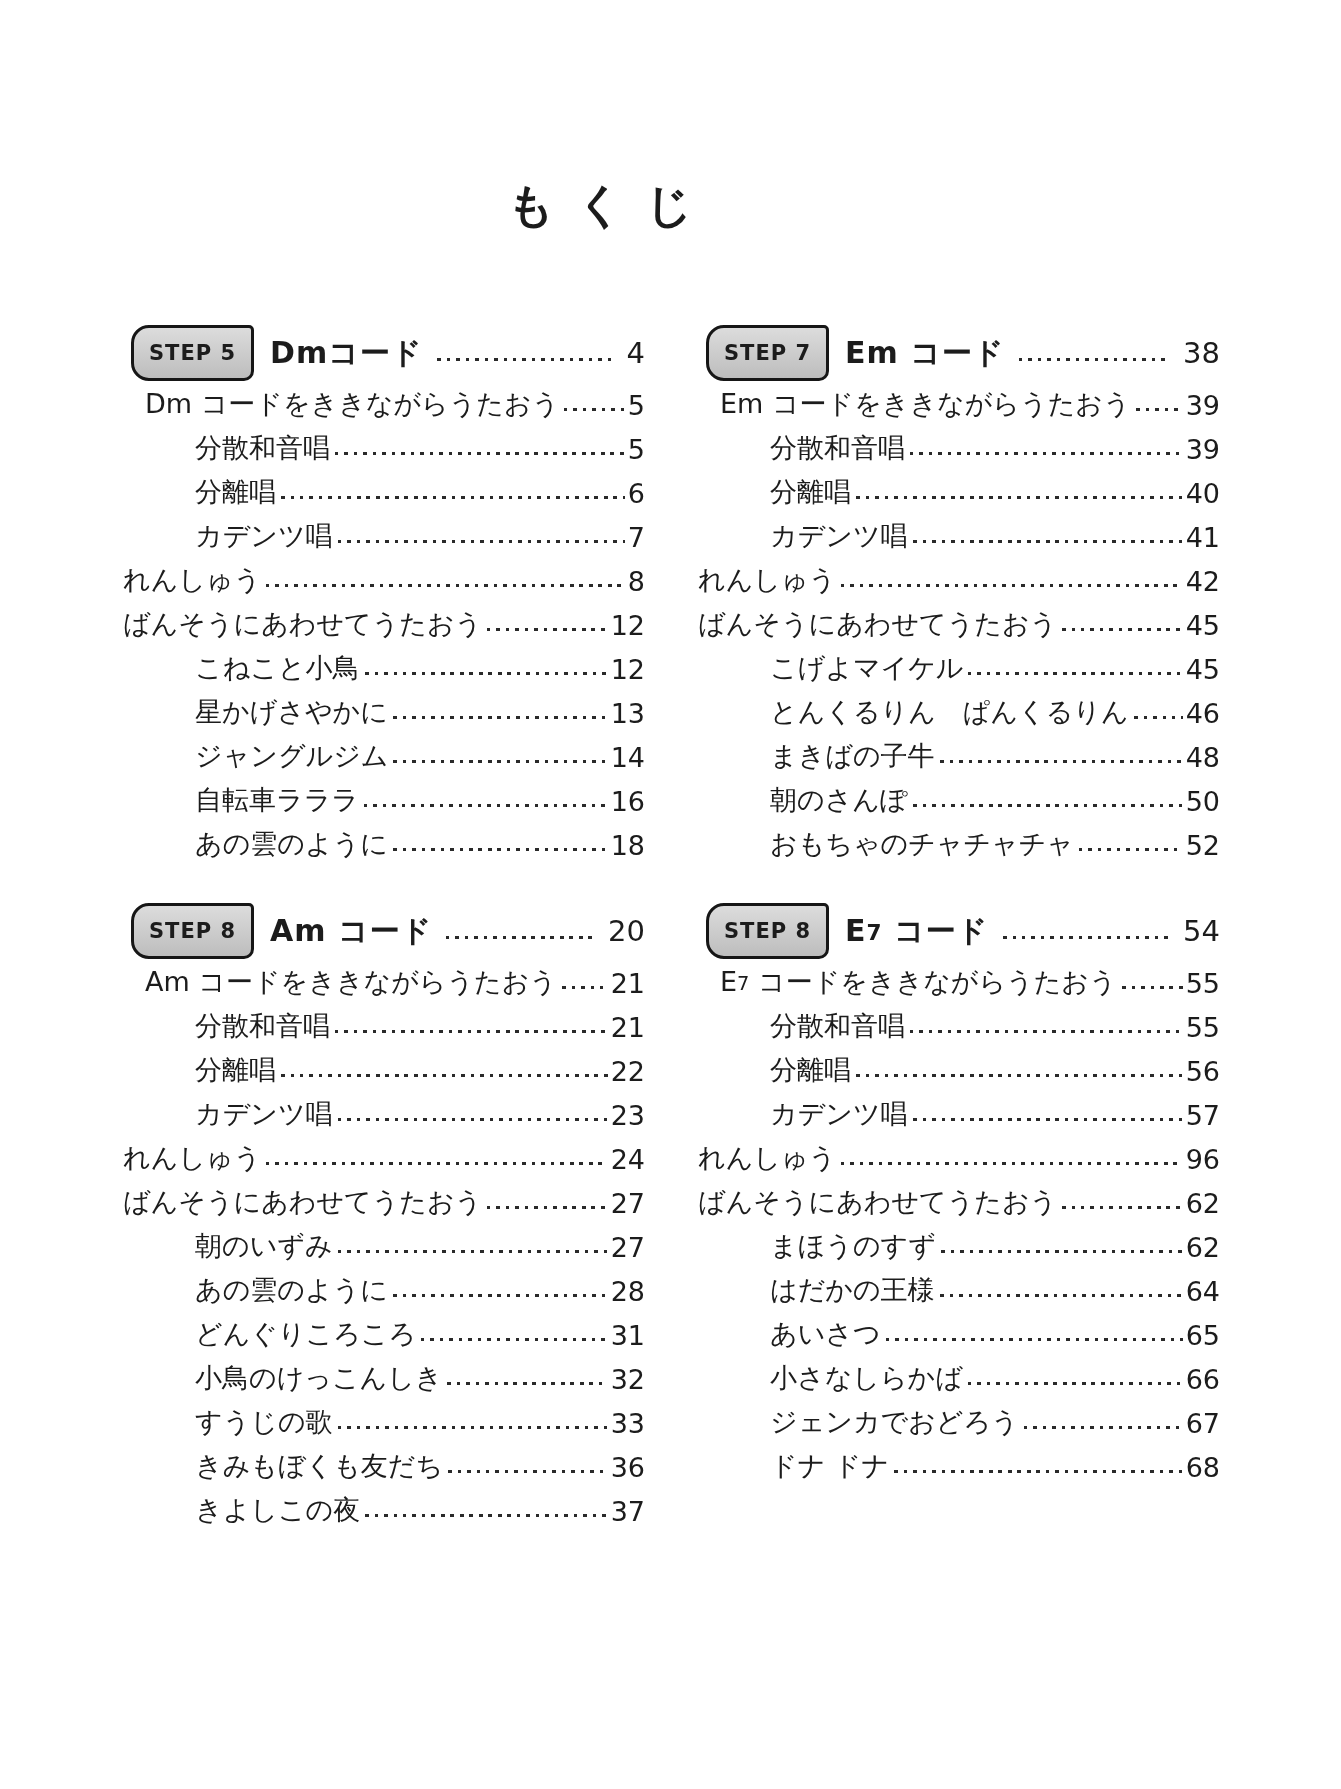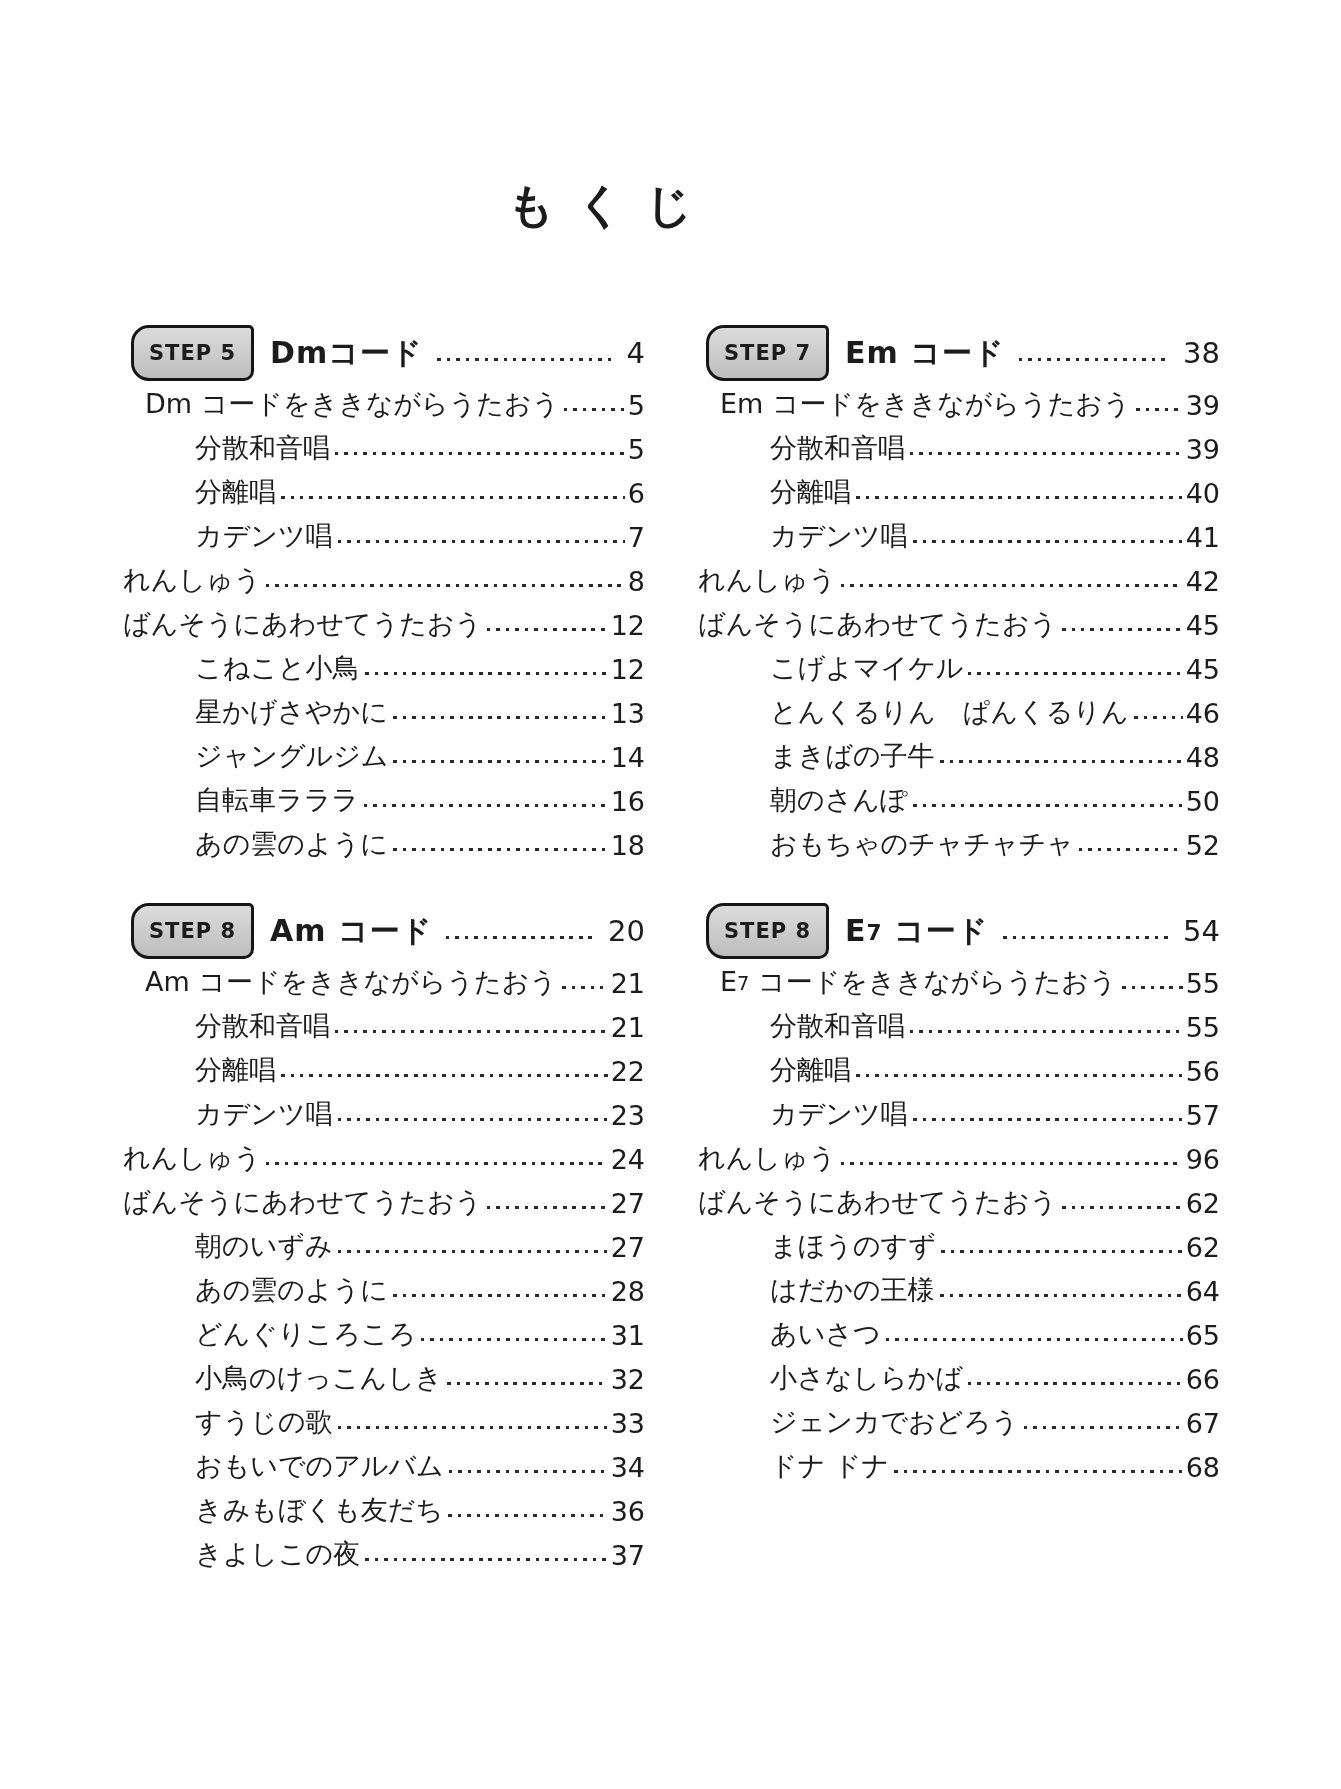--- a/index.html
+++ b/index.html
@@ -233,25 +233,20 @@
           <span class="label">小鳥のけっこんしき</span>
           <span class="leader"></span>
           <span class="pagenum">32</span>
         </div>
         <div class="row lvl-song">
           <span class="label">すうじの歌</span>
           <span class="leader"></span>
           <span class="pagenum">33</span>
         </div>
         <div class="row lvl-song">
-          <span class="label">おもいでのアルバム</span>
-          <span class="leader"></span>
-          <span class="pagenum">34</span>
-        </div>
-        <div class="row lvl-song">
           <span class="label">きみもぼくも友だち</span>
           <span class="leader"></span>
           <span class="pagenum">36</span>
         </div>
         <div class="row lvl-song">
           <span class="label">きよしこの夜</span>
           <span class="leader"></span>
           <span class="pagenum">37</span>
         </div>
       </div>

